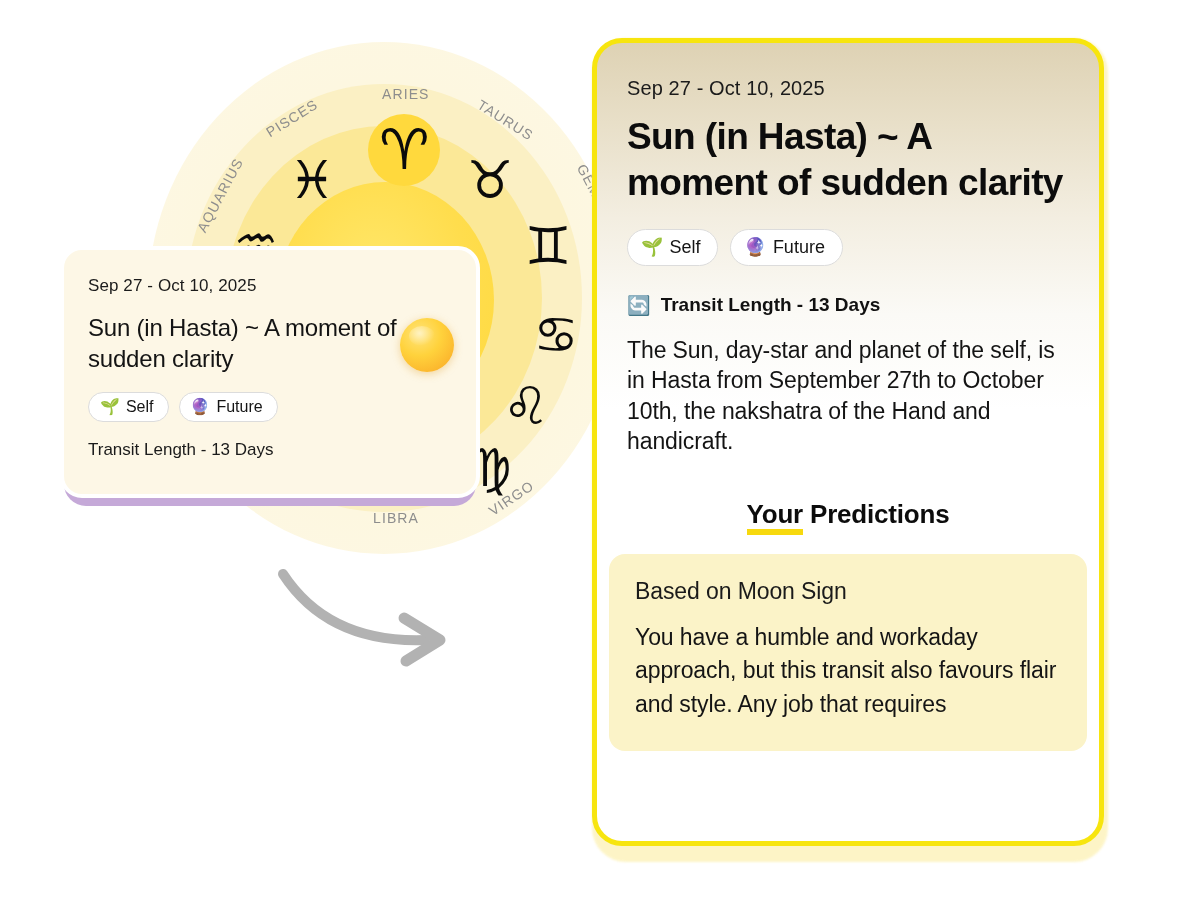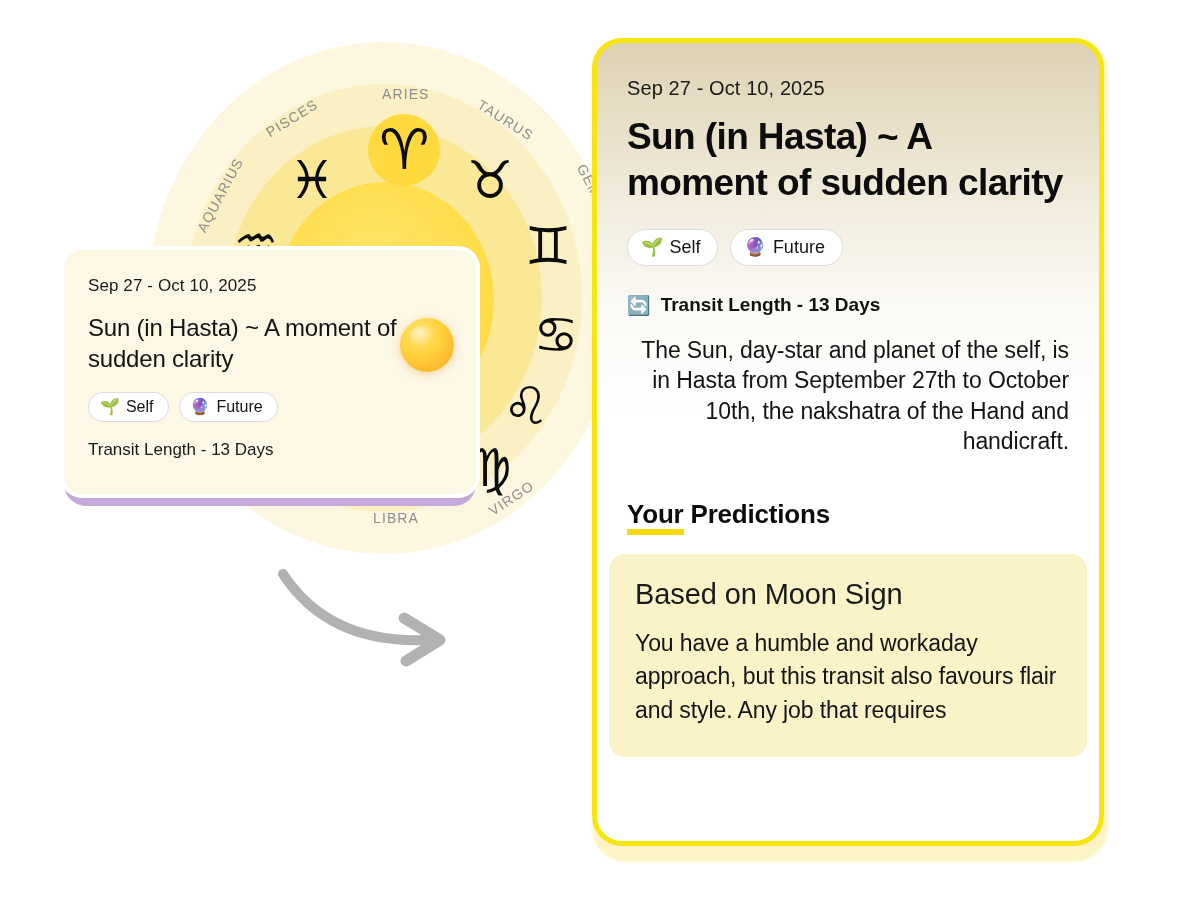--- a/index.html
+++ b/index.html
@@ -226,28 +226,28 @@
     font-weight: bold;
     color: #111111;
   }
   .dc-transit .emo { font-family: "DejaVu Sans", sans-serif; font-size: 19px; }
   .dc-body {
     margin-top: 18px;
     font-size: 23px;
     line-height: 1.33;
     color: #141414;
     letter-spacing: -0.1px;
-    text-align: right;
   }
   .dc-section-heading {
     margin-top: 42px;
     font-size: 26px;
     font-weight: bold;
     color: #0c0c0c;
     letter-spacing: -0.2px;
+    text-align: center;
   }
   .hl-underline {
     position: relative;
     display: inline-block;
   }
   .hl-underline::after {
     content: "";
     position: absolute;
     left: 0;
     right: 0;
@@ -255,21 +255,21 @@
     height: 6px;
     background: #f7d90e;
   }
   #prediction-box {
     margin: 24px 12px 0 12px;
     background: #fbf3c8;
     border-radius: 16px;
     padding: 24px 26px 30px 26px;
   }
   .pred-subtitle {
-    font-size: 29px;
+    font-size: 23px;
     color: #1a1a1a;
     letter-spacing: -0.1px;
   }
   .pred-body {
     margin-top: 16px;
     font-size: 23px;
     line-height: 1.45;
     color: #141414;
     letter-spacing: -0.1px;
   }

